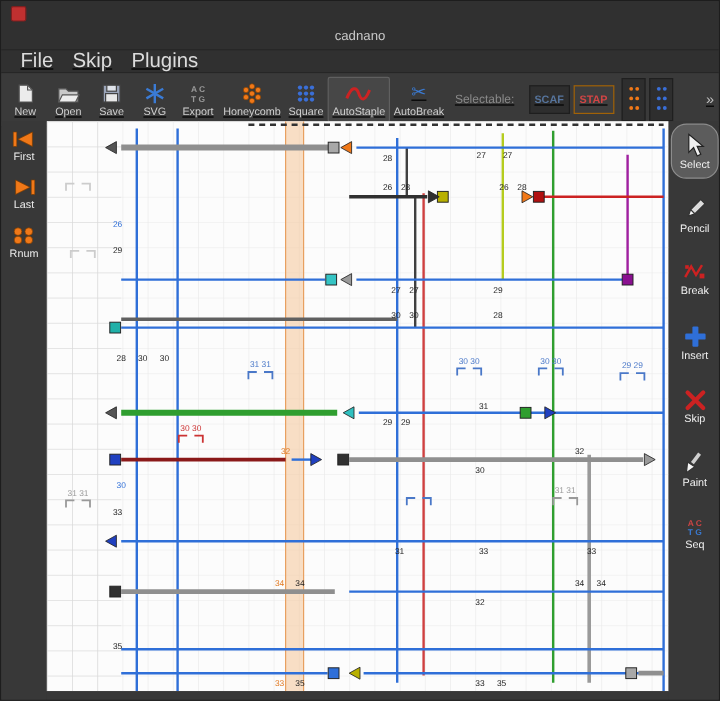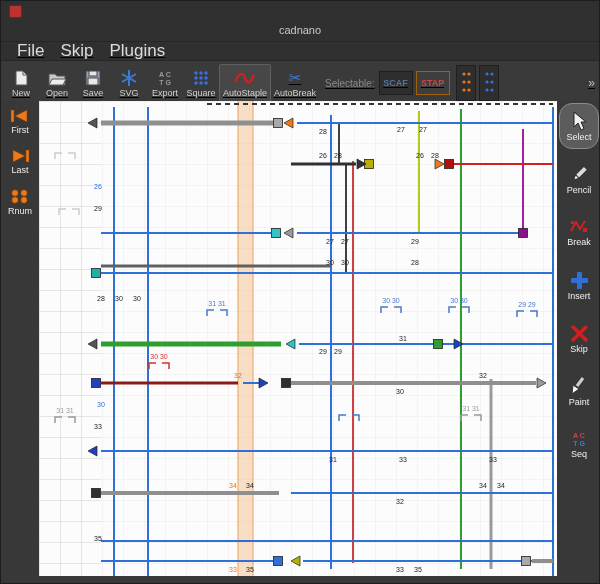--- a/index.html
+++ b/index.html
@@ -8,21 +8,21 @@
   .titlebar{height:40px;background:#303030;position:relative;border-bottom:1px solid #262626;}
   .app-icon{position:absolute;left:8px;top:4px;width:11px;height:11px;background:#c03030;border:1px solid #7e1f1f;border-radius:2px;}
   .title{position:absolute;left:0;right:0;top:23px;text-align:center;color:#c8c8c8;font-size:11px;}
   .menubar{height:18px;background:#303030;display:flex;align-items:center;padding-left:8px;color:#dcdcdc;font-size:17px;border-bottom:1px solid #262626;}
   .menu-item{padding:0 8px;cursor:default;}
   .toolbar{height:42px;background:#3a3a3a;display:flex;align-items:center;padding:1px 2px;border-bottom:1px solid #242424;position:relative;}
   .tbtn{min-width:36px;padding:0 3px;height:38px;display:flex;flex-direction:column;align-items:center;justify-content:center;gap:1px;color:#d0d0d0;font-size:9px;box-sizing:border-box;}
   .tbtn.active{background:#474747;border:1px solid #606060;border-radius:2px;}
   .ticon{height:18px;display:flex;align-items:center;justify-content:center;}
   .char-icon{font-size:15px;color:#3a7bd5;line-height:18px;}
-  .sel-label{color:#8a8a8a;font-size:10px;margin:0 4px 0 6px;}
+  .sel-label{color:#8a8a8a;font-size:10px;margin:0 12px 0 6px;}
   .sel-btn{width:32px;height:22px;background:#2e2e2e;border:1px solid #1e1e1e;color:#56749c;font-size:9px;font-weight:bold;display:flex;align-items:center;justify-content:center;margin-right:3px;}
   .sel-btn.stap{color:#d24545;border:1px solid #a16207;background:#3e3e3e;}
   .dots-btn{width:18px;height:34px;background:#2e2e2e;border:1px solid #1f1f1f;margin-left:3px;display:flex;align-items:center;justify-content:center;}
   .chevron{color:#c0c0c0;font-size:12px;margin-left:auto;margin-right:2px;}
   
   .left-rail{position:absolute;left:0;top:100px;width:38px;height:484px;background:#383838;display:flex;flex-direction:column;align-items:center;padding-top:8px;gap:14px;box-sizing:border-box;}
   .rail-btn{display:flex;flex-direction:column;align-items:center;gap:2px;color:#ececec;font-size:9px;width:36px;}
   .right-rail{position:absolute;left:556px;top:100px;width:44px;height:484px;background:#383838;display:flex;flex-direction:column;align-items:center;padding-top:2px;gap:7px;box-sizing:border-box;}
   .tool-btn{width:40px;height:46px;display:flex;flex-direction:column;align-items:center;justify-content:center;gap:1px;color:#f0f0f0;font-size:9px;border-radius:13px;box-sizing:border-box;}
   .tool-btn.active{background:#5c5c5c;border:1px solid #8c8c8c;}
@@ -88,20 +88,36 @@
       <span>SVG</span>
     </div>
     <div class="tbtn">
       <span class="ticon">
         <svg width="18" height="18">
             <text x="9" y="8" font-size="7" fill="#9a9a9a" text-anchor="middle" font-weight="bold">A C</text>
             <text x="9" y="16" font-size="7" fill="#9a9a9a" text-anchor="middle" font-weight="bold">T G</text>
           </svg>
       </span>
       <span>Export</span>
+    </div>
+    <div class="tbtn">
+      <span class="ticon">
+        <svg width="20" height="18">
+            <g fill="#f07818" stroke="#7a3c00" stroke-width="0.5">
+              <circle cx="10" cy="3" r="2.2"></circle>
+              <circle cx="15" cy="6" r="2.2"></circle>
+              <circle cx="15" cy="12" r="2.2"></circle>
+              <circle cx="10" cy="15" r="2.2"></circle>
+              <circle cx="5" cy="12" r="2.2"></circle>
+              <circle cx="5" cy="6" r="2.2"></circle>
+              <circle cx="10" cy="9" r="2.2"></circle>
+            </g>
+          </svg>
+      </span>
+      <span>Honeycomb</span>
     </div>
     <div class="tbtn">
       <span class="ticon">
         <svg width="18" height="18">
             <g fill="#3a6fd8">
               <circle cx="4" cy="4" r="1.8"></circle>
               <circle cx="9" cy="4" r="1.8"></circle>
               <circle cx="14" cy="4" r="1.8"></circle>
               <circle cx="4" cy="9" r="1.8"></circle>
               <circle cx="9" cy="9" r="1.8"></circle>

